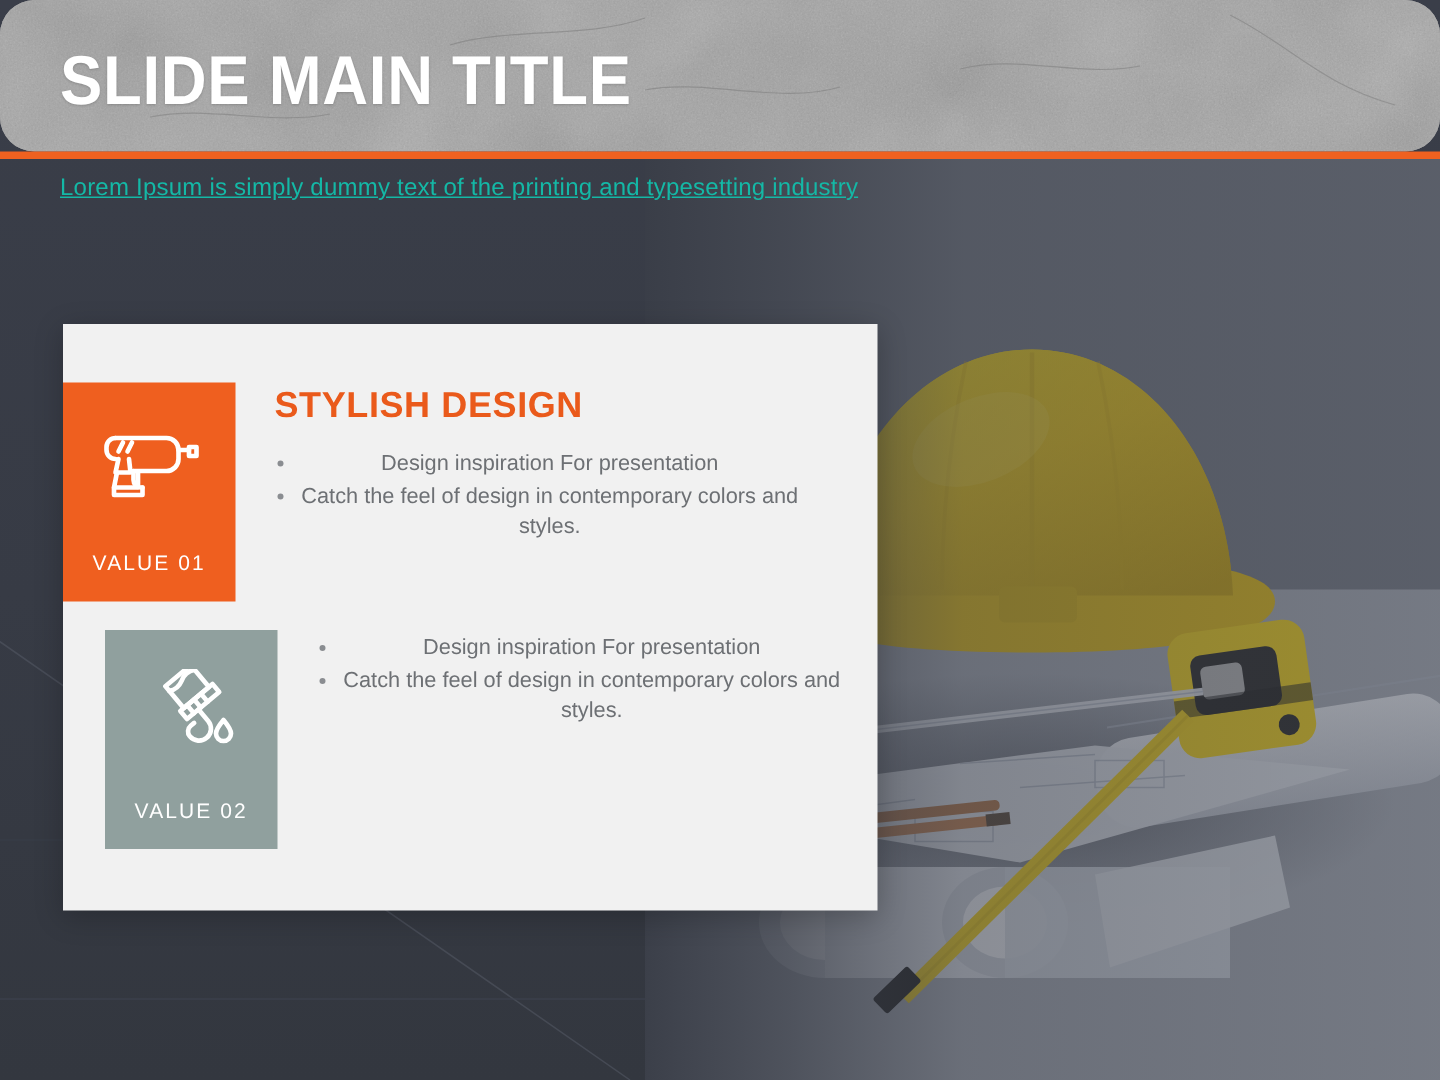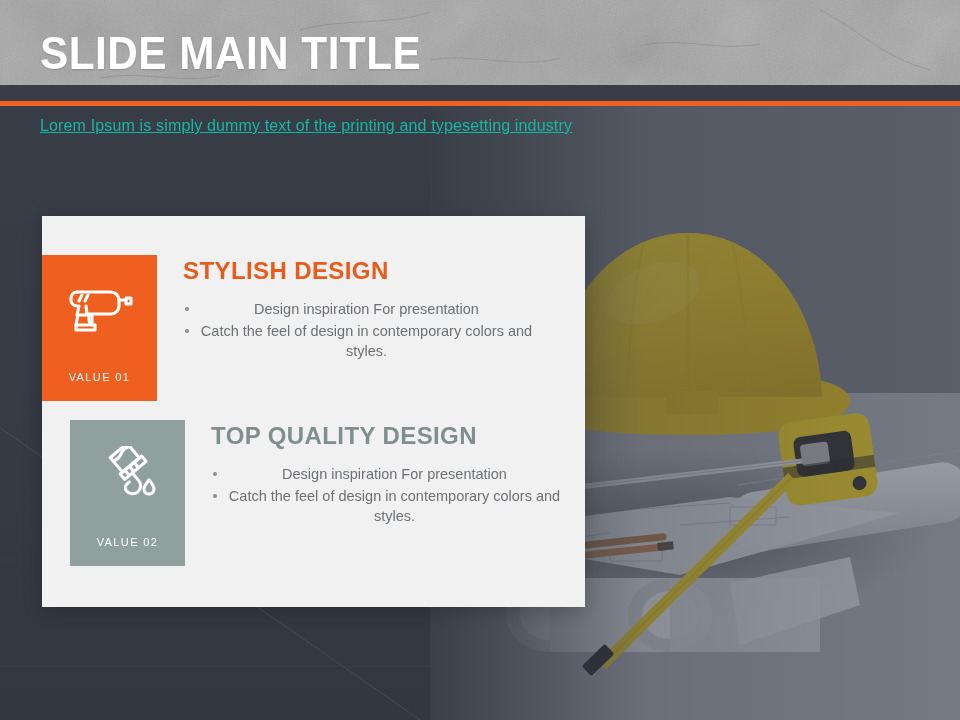--- a/index.html
+++ b/index.html
@@ -30,23 +30,24 @@
     overflow:hidden;
   }
   .photo svg { position:absolute; left:0; top:0; }
   .photo-veil {
     position:absolute; inset:0;
     background:linear-gradient(90deg,rgba(56,60,70,.97) 0%,rgba(56,60,70,.80) 18%,rgba(56,60,70,.55) 40%,rgba(56,60,70,.45) 100%);
   }
 
   
   .header {
-    position:absolute; left:0; top:0; width:960px; height:85px;
+    position:absolute; left:0; top:0; width:960px; height:101px;
     overflow:hidden;
     background:#9e9e9e;
+    border-radius:23px;
   }
   .header-tex { position:absolute; inset:0; }
   .header-tex svg { position:absolute; inset:0; }
   .header-title {
     position:absolute; left:40px; top:26px;
     font-size:46px; line-height:54px; font-weight:700;
     color:#ffffff; letter-spacing:0.5px;
     font-family:"Liberation Sans Narrow","Liberation Sans",sans-serif;
     transform:scaleX(0.92); transform-origin:left center;
     text-shadow:0 1px 2px rgba(0,0,0,.18);
@@ -84,21 +85,21 @@
   }
   .tile-orange { background:#ef5f1f; }
   .tile-sage   { background:#90a09e;margin-left:28px; }
 
   .tile-ico { width:66px; height:56px; }
   .tile-ico svg { display:block; }
 
   .tile-label {
     position:absolute; left:0; right:0; bottom:18px;
     text-align:center;
-    font-size:11px; letter-spacing:1.4px; color:#ffffff;
+    font-size:14px; letter-spacing:1.4px; color:#ffffff;
     font-weight:400;
   }
 
   .copy { padding-left:26px; padding-top:2px; }
   .copy-title {
     font-size:24px; font-weight:700; letter-spacing:.4px;
     font-family:"Liberation Sans Narrow","Liberation Sans",sans-serif;
     margin-bottom:14px;
   }
   .t-orange { color:#ea5a1b; }
@@ -304,21 +305,20 @@
               <path d="M27 23 h28 v7 h-28 z"></path>
               <path d="M33 23 v7 M39 23 v7 M45 23 v7"></path>
               <path d="M37 30 v10 a8 8 0 0 1 -8 8 a8 8 0 0 1 -8 -8 a5 5 0 0 1 5 -5 h3"></path>
             </g>
             <path d="M54 34 q5 6 5 9 a5 5 0 0 1 -10 0 q0 -3 5 -9 z"></path>
           </svg>
         </div>
         <div class="tile-label">VALUE 02</div>
       </div>
       <div class="copy">
-        <div class="copy-title t-sage">TOP QUALITY DESIGN</div>
         <ul class="bullets">
           <li>Design inspiration For presentation</li>
           <li>Catch the feel of design in contemporary colors and styles.</li>
         </ul>
       </div>
     </div>
 
   </div>
 </div>
 

